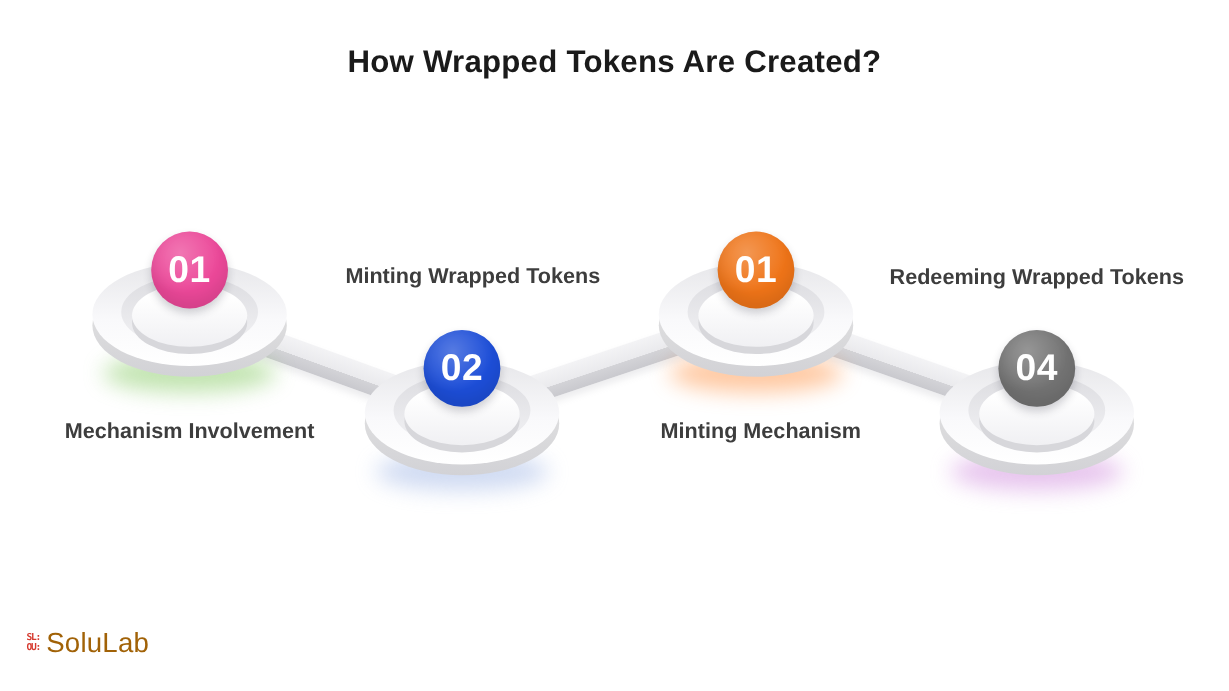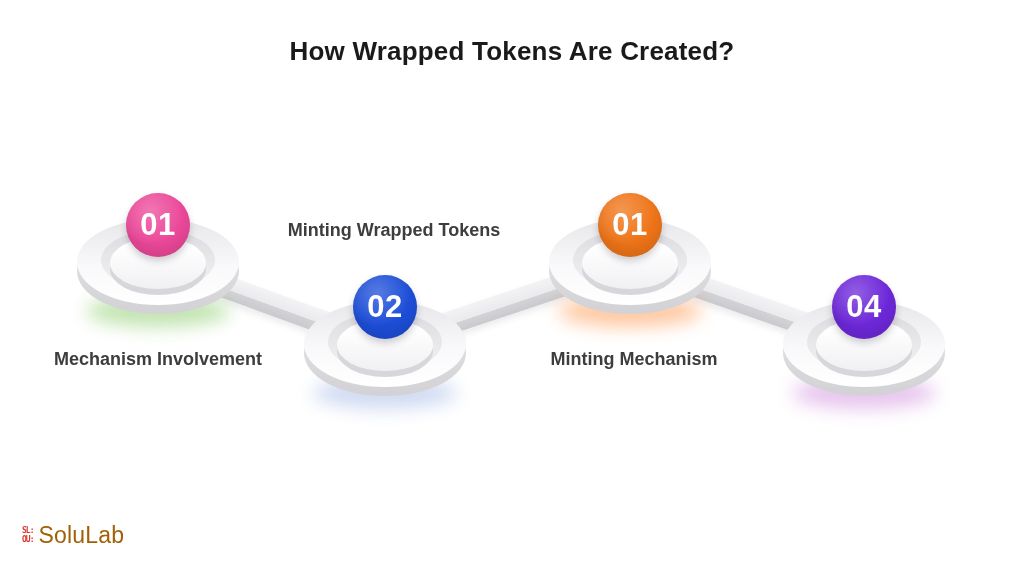--- a/index.html
+++ b/index.html
@@ -159,28 +159,29 @@
     </div>
   </div>
 
   <div class="node" style="left:779px; top:295px;">
     <div class="glow" style="background: rgb(212, 149, 224);"></div>
     <div class="torus-side"></div>
     <div class="torus-top"></div>
     <div class="hole"></div>
     <div class="plat-side"></div>
     <div class="plat-top"></div>
-    <div class="badge" style="background: #6d28d9;">
+    <div class="badge" style="background: #737373;">
       <span>04</span>
     </div>
   </div>
 
   <div class="step-label" style="left:158px; top:349px;">Mechanism Involvement</div>
   <div class="step-label" style="left:394px; top:220px;">Minting Wrapped Tokens</div>
   <div class="step-label" style="left:634px; top:349px;">Minting Mechanism</div>
+  <div class="step-label" style="left:864px; top:221px;">Redeeming Wrapped Tokens</div>
 
   <div class="brand">
     <div class="brand-mark" style="color: rgb(214, 58, 47);">
       <span>SL:</span>
       <span>OU:</span>
     </div>
     <div class="brand-name" style="color: #a16207;">SoluLab</div>
   </div>
 
 </div>

